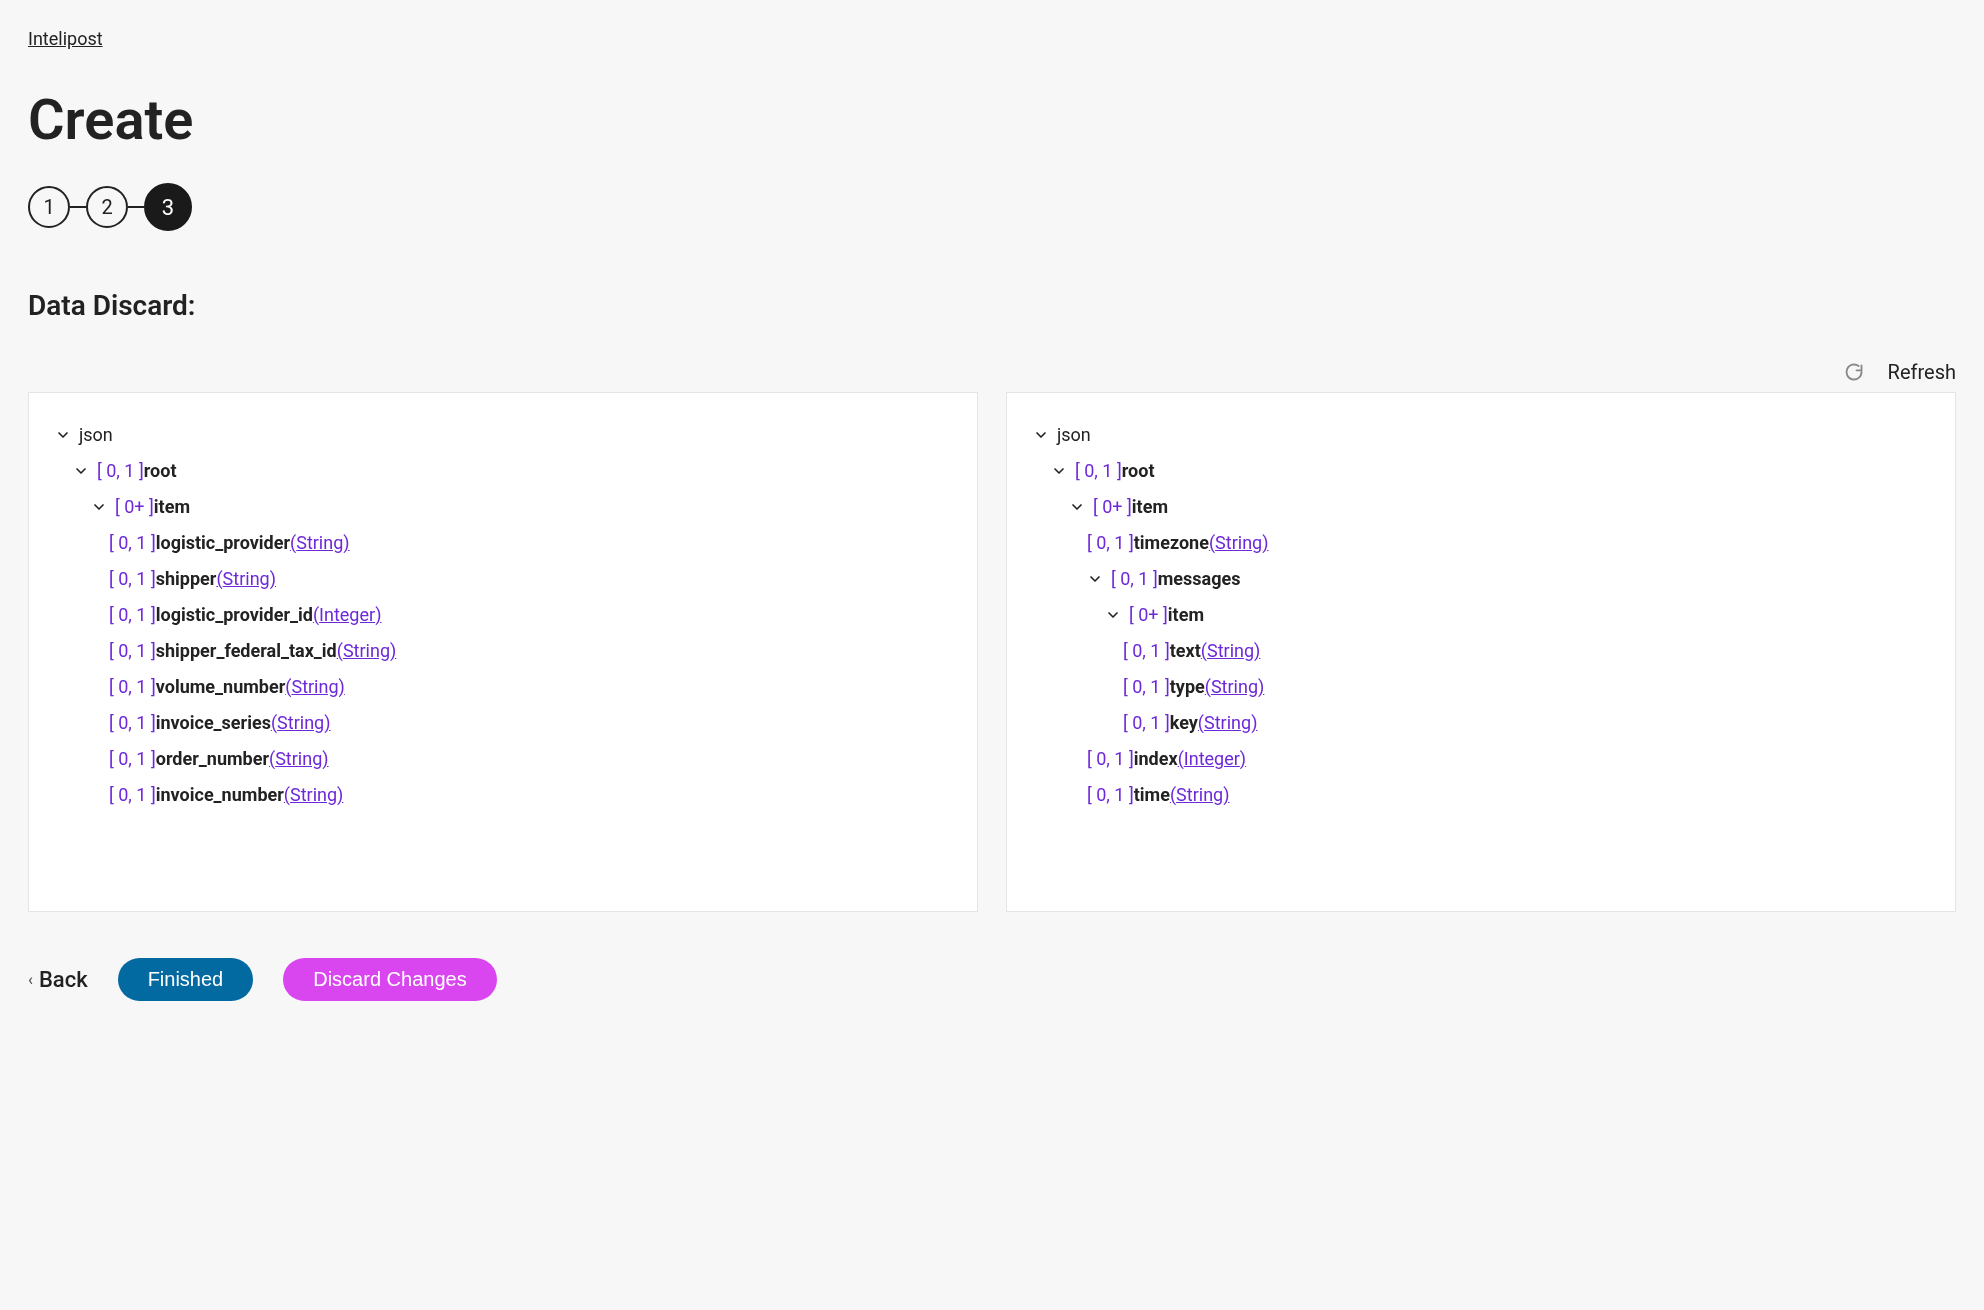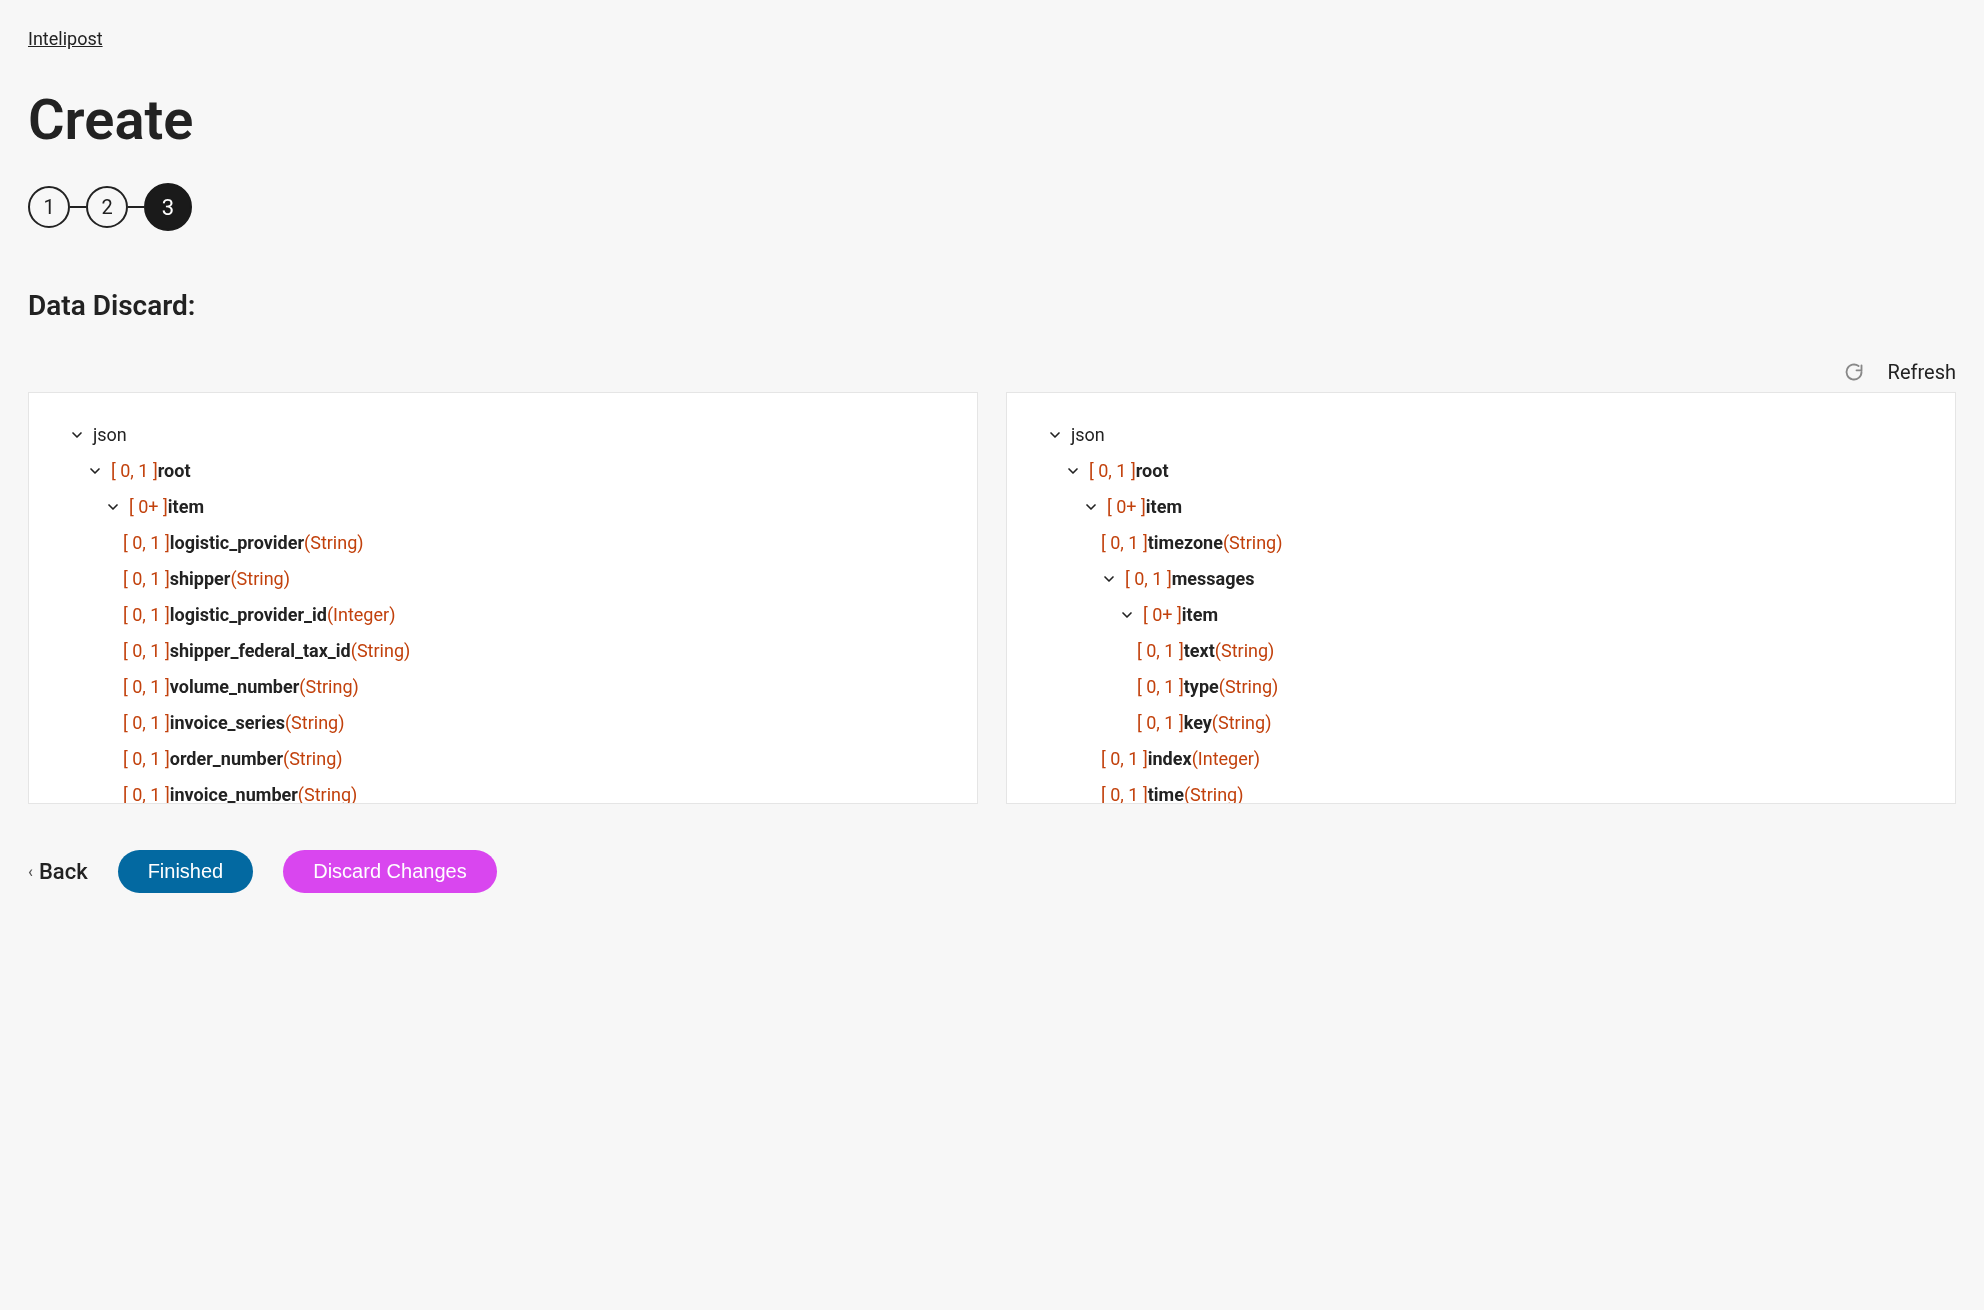--- a/index.html
+++ b/index.html
@@ -87,23 +87,23 @@
     min-width: 0;
   }
   .schema-label {
     font-size: 20px;
     color: #555;
     margin-bottom: 14px;
   }
   .schema-panel {
     background: #fff;
     border: 1px solid #e5e5e5;
-    height: 412px;
+    height: 520px;
     overflow: hidden;
-    padding: 24px 40px;
+    padding: 24px 26px;
     font-size: 18px;
     line-height: 2.0;
   }
   .tree-row {
     display: flex;
     align-items: center;
     white-space: nowrap;
   }
   .chev {
     width: 16px;
@@ -111,25 +111,25 @@
     margin-right: 8px;
     flex-shrink: 0;
     color: #222;
   }
   .chev svg { display: block; }
   .indent-1 { padding-left: 18px; }
   .indent-2 { padding-left: 36px; }
   .indent-3 { padding-left: 54px; }
   .indent-4 { padding-left: 72px; }
   .indent-5 { padding-left: 90px; }
-  .card { color: #c2410c; }
+  .card { color: #6d28d9; }
   .card::before { content: "[ "; }
   .card::after { content: " ] "; }
   .name { font-weight: 700; color: #222; }
-  .type { color: #c2410c; }
+  .type { color: #6d28d9; text-decoration: underline; }
   .type::before { content: " ("; }
   .type::after { content: ")"; }
   .footer-row {
     display: flex;
     align-items: center;
     margin-top: 46px;
     gap: 30px;
   }
   .back-btn {
     display: flex;

